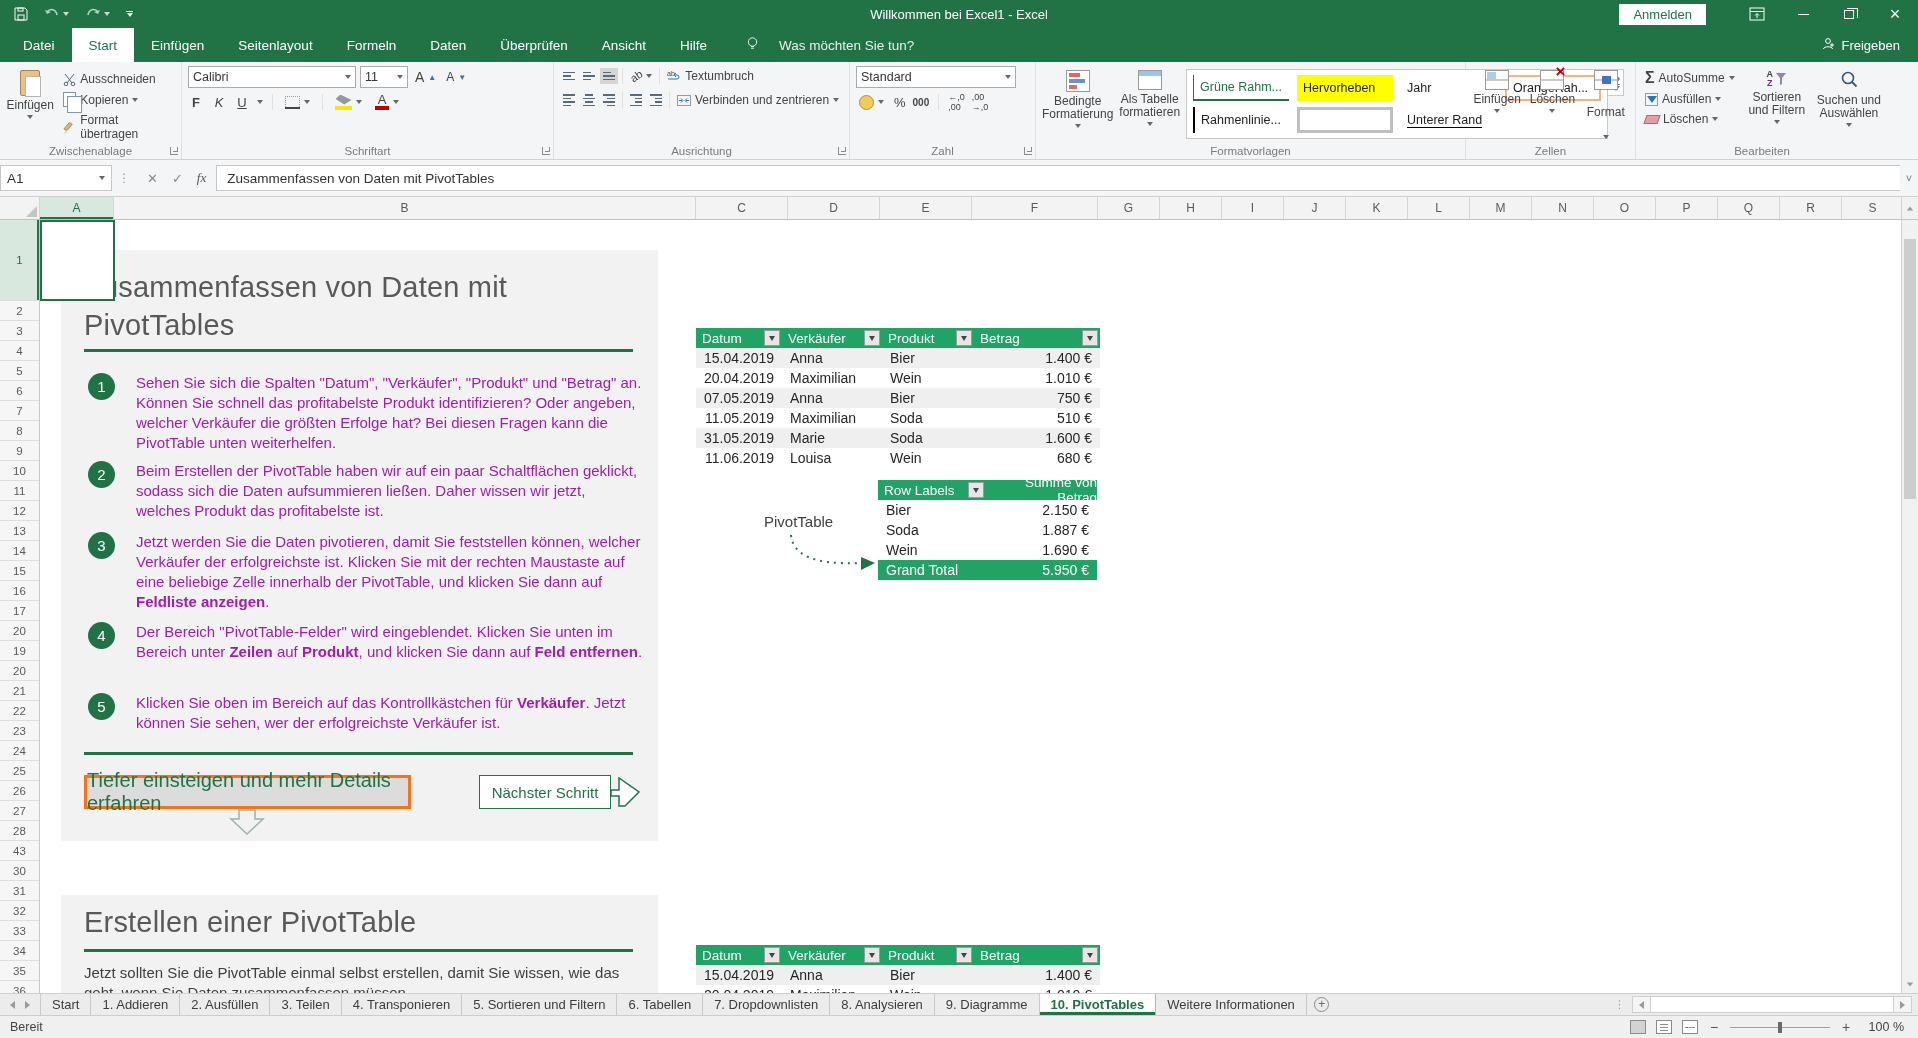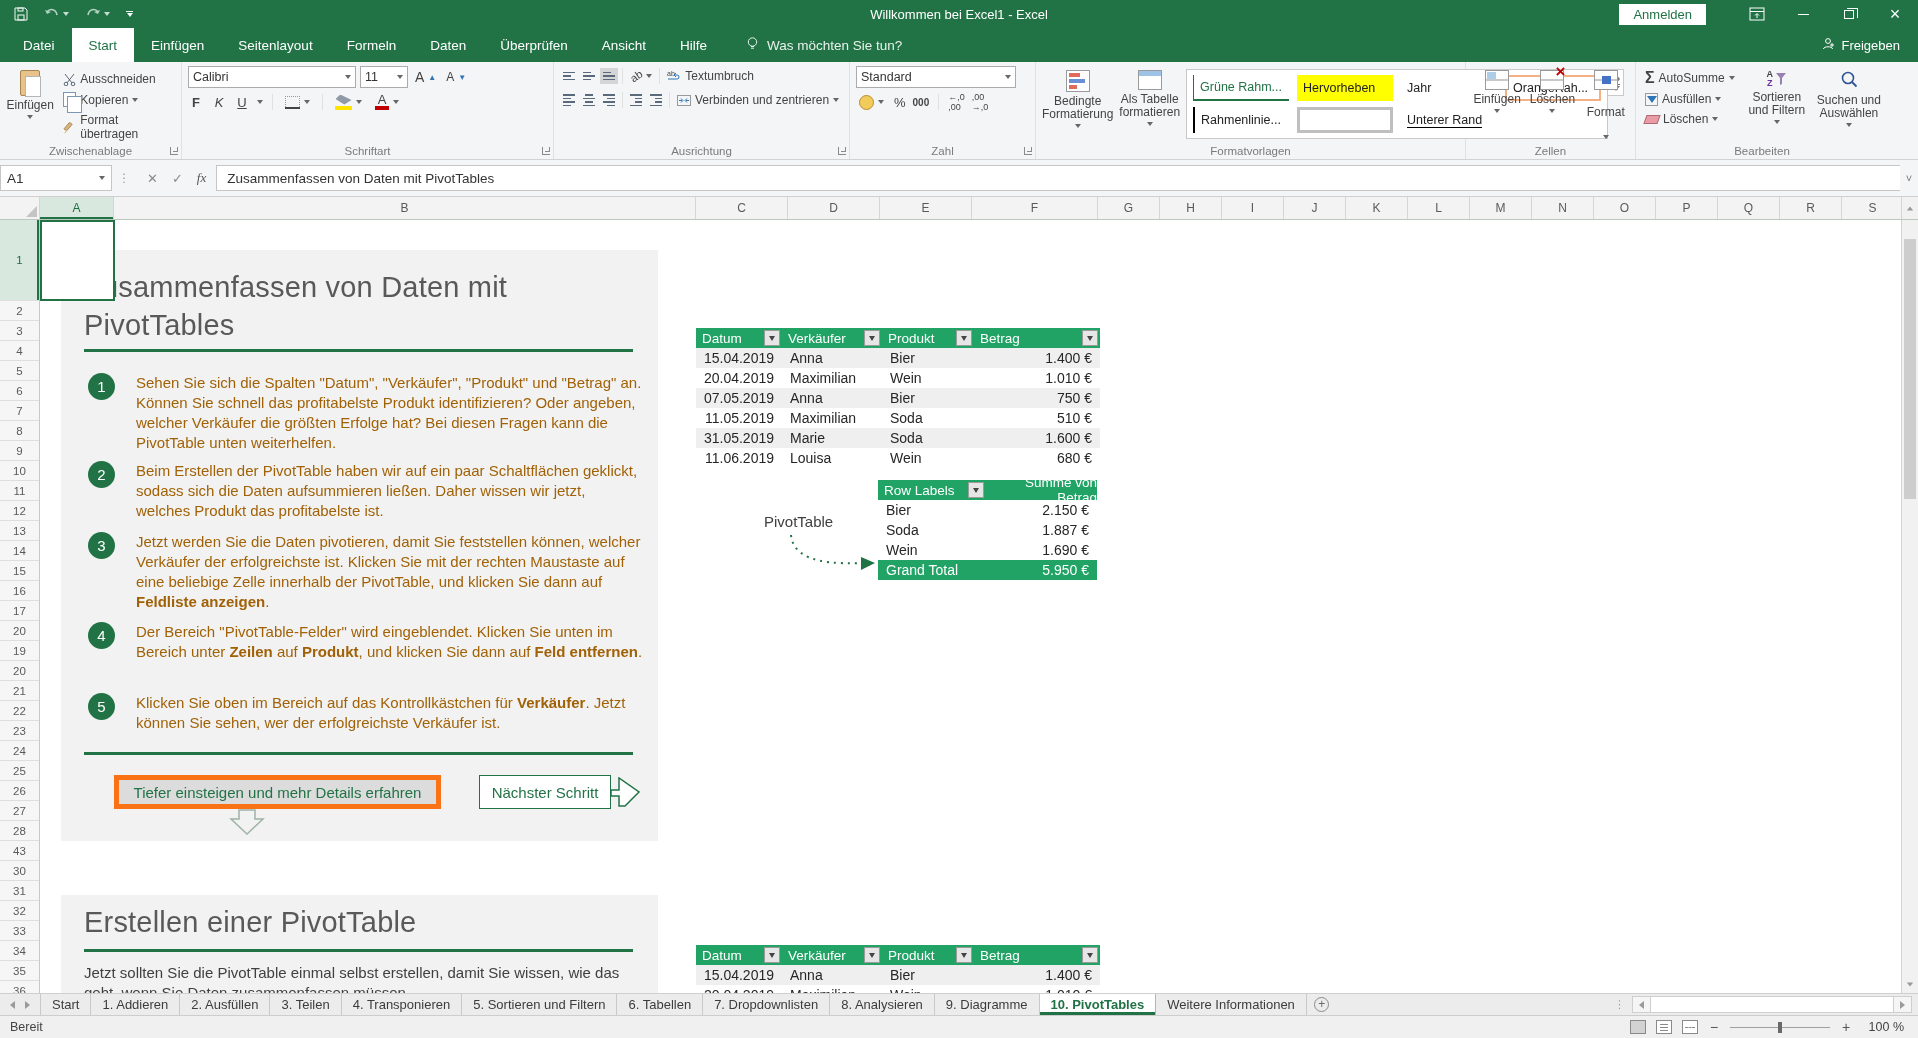--- a/index.html
+++ b/index.html
@@ -18,21 +18,21 @@
   .winbtn { width:46px; height:100%; display:flex; align-items:center; justify-content:center; font-size:15px; color:#fff; }
   .ico-min { width:11px; height:1px; background:#fff; display:inline-block; }
   .ico-max { width:10px; height:9px; border:1px solid #fff; position:relative; display:inline-block; }
   .ico-max:before { content:""; position:absolute; left:2px; top:-3px; width:10px; height:9px; border:1px solid #fff; border-bottom:none; border-left:none; }
 
   
   .menubar { height:34px; background:#217346; display:flex; align-items:stretch; color:#fff; flex:0 0 auto; }
   .menu-tabs { display:flex; align-items:stretch; margin-left:6px; }
   .mtab { padding:0 17px; display:flex; align-items:center; font-size:13.5px; color:#fff; }
   .mtab.active { background:#ffffff; color:#217346; }
-  .mb-search { display:flex; align-items:center; gap:8px; margin-left:22px; font-size:13.5px; color:#e8f1ec; }
+  .mb-search { display:flex; align-items:center; gap:20px; margin-left:22px; font-size:13.5px; color:#e8f1ec; }
   .mb-share { margin-left:auto; margin-right:18px; display:flex; align-items:center; gap:6px; font-size:13px; color:#fff; }
 
   
   .ribbon { height:98px; background:#f4f5f6; border-bottom:1px solid #d2d2d2; display:flex; flex:0 0 auto; }
   .grp { position:relative; border-right:1px solid #e0e0e0; padding:4px 6px 18px 6px; display:flex; gap:6px; }
   .grp-label { position:absolute; bottom:2px; left:0; right:0; text-align:center; font-size:11.5px; color:#7a7a7a; }
   .dlg { position:absolute; right:3px; bottom:4px; width:8px; height:8px; border-left:1px solid #8a8a8a; border-bottom:1px solid #8a8a8a; }
   .dlg:after { content:""; position:absolute; left:2px; bottom:2px; width:4px; height:4px; border-right:1px solid #8a8a8a; border-bottom:1px solid #8a8a8a; }
   .bigbtn { width:66px; display:flex; flex-direction:column; align-items:center; justify-content:flex-start; gap:3px; padding-top:4px; font-size:12px; color:#444; text-align:center; line-height:13px; }
   .col { display:flex; flex-direction:column; justify-content:flex-start; gap:4px; }
@@ -112,22 +112,22 @@
   .vs-btn { height:17px; display:flex; align-items:center; justify-content:center; }
   .vs-thumb { position:absolute; left:2px; right:2px; top:19px; height:260px; background:#cdcdcd; }
   .vs-down { position:absolute; bottom:0; left:0; right:0; }
 
   
   .card { position:absolute; background:#f2f2f2; }
   .card-title { position:absolute; font-size:29px; font-weight:300; color:#595959; line-height:38px; letter-spacing:.2px; }
   .rule { position:absolute; height:3px; background:#217346; }
   .step { position:absolute; display:flex; }
   .step-num { width:27px; height:27px; border-radius:50%; background:#217346; color:#fff; font-size:15px; display:flex; align-items:center; justify-content:center; flex:0 0 auto; }
-  .step-text { margin-left:21px; width:507px; font-size:15px; color:#a16207; line-height:20px; }
-  .btn-details { position:absolute; background:#dcdcdc; border:5px solid #f97316; color:#217346; font-size:15px; display:flex; align-items:center; justify-content:center;margin-left:30px; }
+  .step-text { margin-left:21px; width:507px; font-size:15px; color:#a21caf; line-height:20px; }
+  .btn-details { position:absolute; background:#dcdcdc; border:3px solid #f97316; color:#217346; font-size:20px; display:flex; align-items:center; justify-content:center; }
   .btn-next { position:absolute; background:#fff; border:1px solid #217346; color:#217346; font-size:15px; display:flex; align-items:center; justify-content:center; }
   .card-para { position:absolute; font-size:15px; color:#404040; line-height:20px; }
 
   
   .xtable { position:absolute; }
   .t-head { display:flex; background:#21a366; color:#fff; height:20px; }
   .t-head .hc { display:flex; align-items:center; font-size:13.5px; padding-left:6px; position:relative; }
   .filter-btn { position:absolute; right:2px; top:2px; width:16px; height:16px; background:#e6e6e6; border:1px solid #9a9a9a; display:flex; align-items:center; justify-content:center; }
   .filter-btn i { width:0;height:0;border-left:3.5px solid transparent;border-right:3.5px solid transparent;border-top:5px solid #444; }
   .t-row { display:flex; height:20px; background:#fff; }

